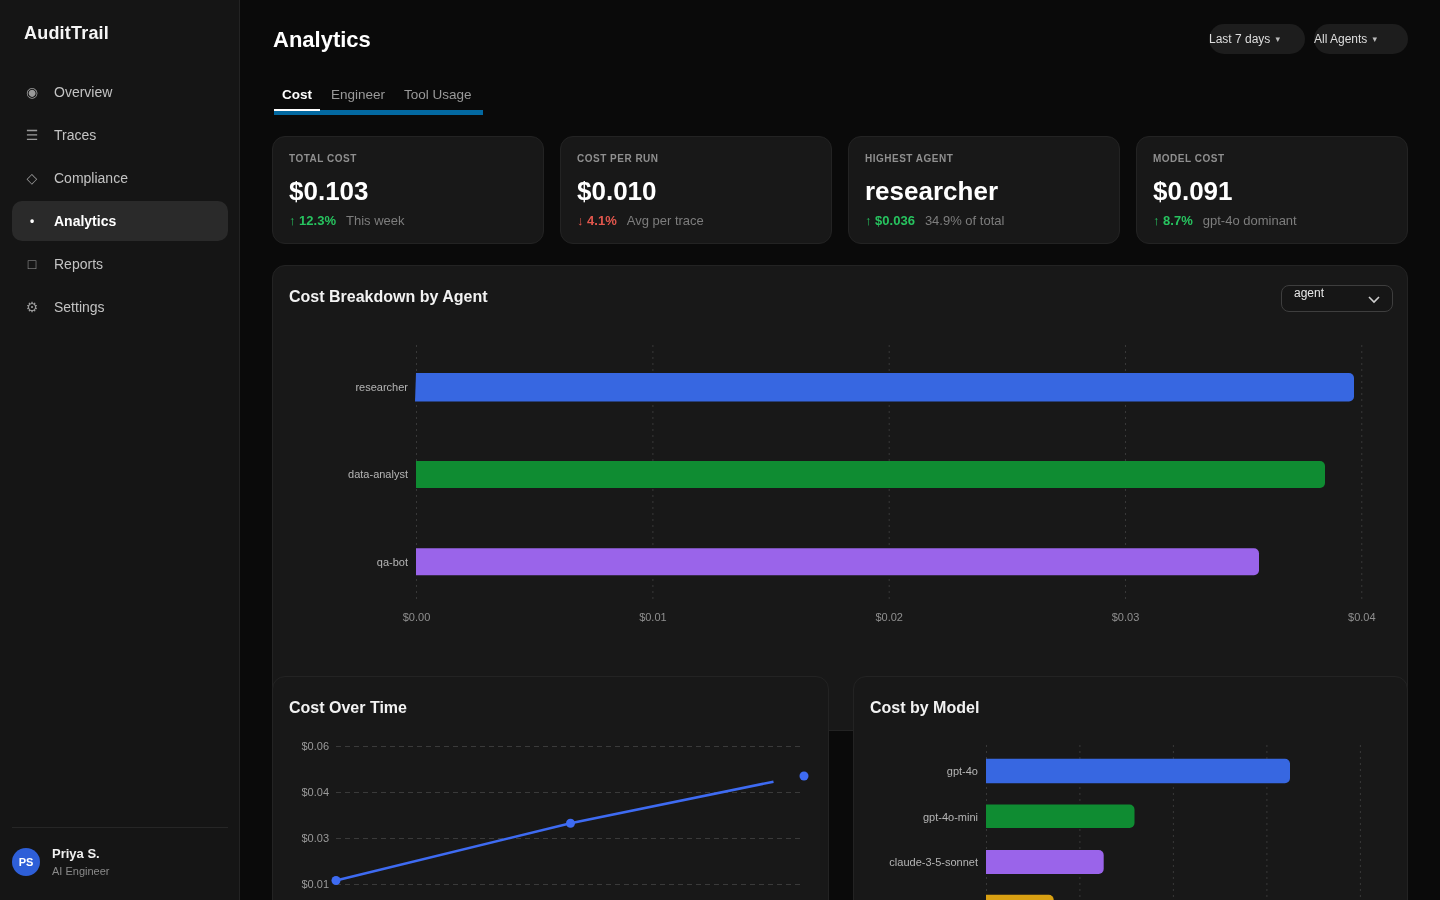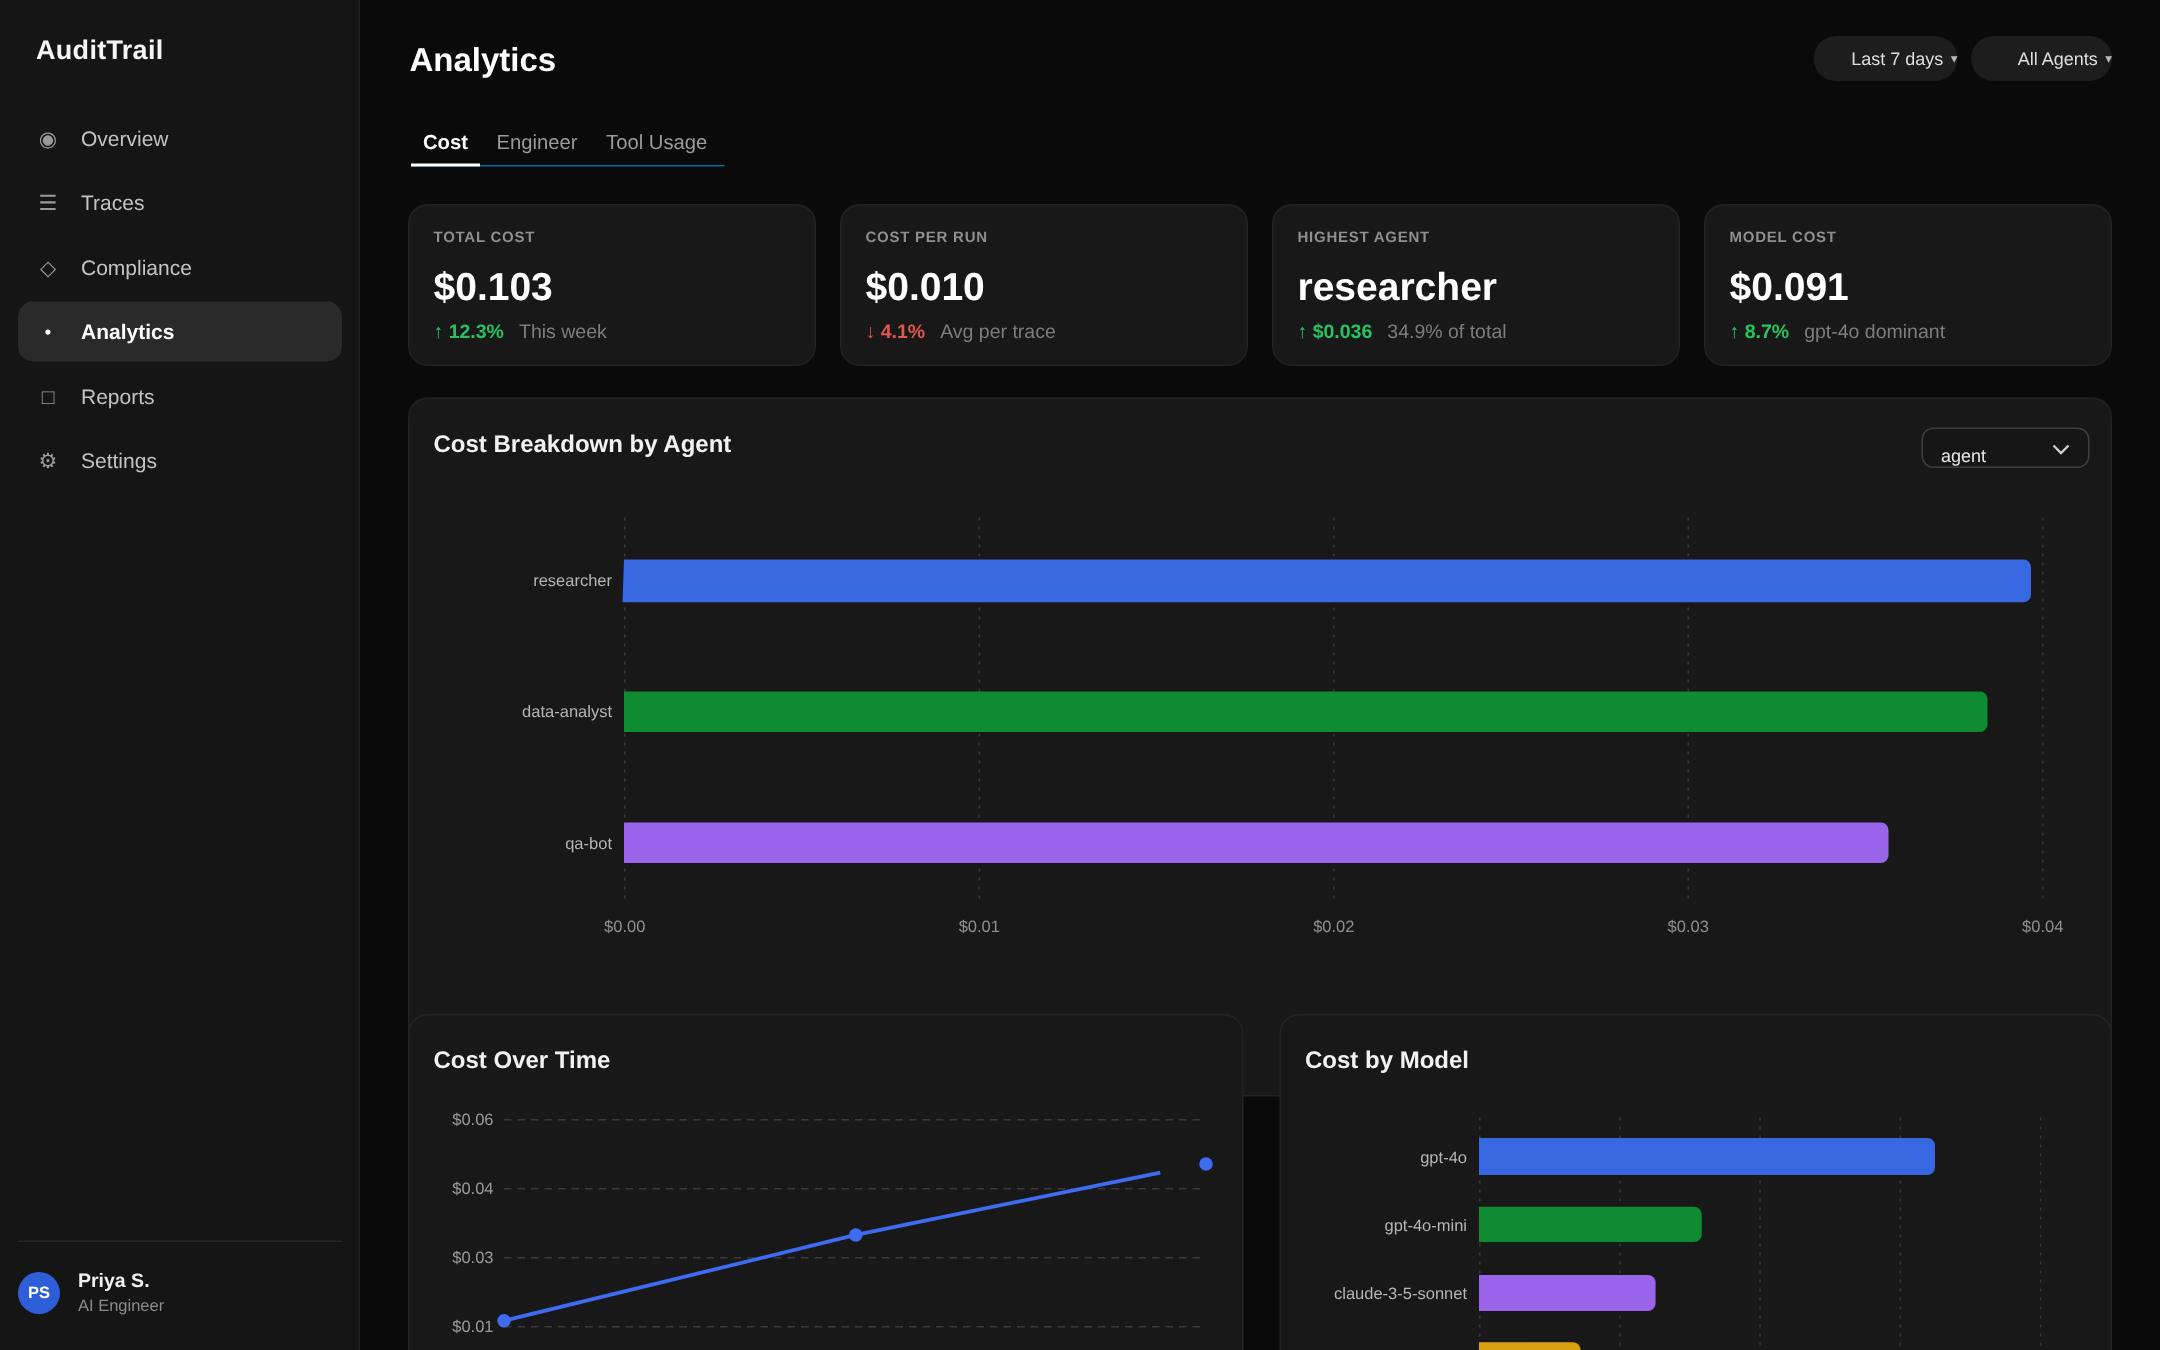--- a/index.html
+++ b/index.html
@@ -18,42 +18,42 @@
   .nav-item.active .ic { color:#ffffff; font-size:12px; }
   #sb-divider { position:absolute; left:12px; top:827px; width:216px; border-top:1px solid #262626; }
   #avatar { position:absolute; left:12px; top:848px; width:28px; height:28px; border-radius:50%;
     background:#2e5fd8; color:#fff; font-size:11px; font-weight:700; display:flex; align-items:center; justify-content:center; }
   #uname { position:absolute; left:52px; top:846px; font-size:13px; font-weight:700; color:#f0f0f0; }
   #urole { position:absolute; left:52px; top:865px; font-size:11px; color:#8a8a8a; }
 
   
   #title { position:absolute; left:273px; top:27px; font-size:22px; font-weight:700; color:#fff; }
   .pill { position:absolute; top:24px; height:30px; border-radius:15px; background:#1d1d1d;
-    color:#dedede; font-size:12px; display:flex; align-items:center; justify-content:flex-end; }
+    color:#dedede; font-size:12px; display:flex; align-items:center; justify-content:flex-start; }
   .pill .caret { font-size:9px; margin-left:5px; color:#bbb; }
 
   
-  #tabs { position:absolute; left:274px; top:87px; border-bottom:1px solid #0369a1; display:flex; }
+  #tabs { position:absolute; left:274px; top:87px; border-bottom:5px solid #0369a1; display:flex; }
   .tab { padding:0 8px 7px; font-size:13.5px; color:#9a9a9a; margin-right:3px; }
   .tab.active { color:#fff; font-weight:700; border-bottom:2px solid #fff; margin-bottom:-1px; }
 
   
   .card { position:absolute; background:#181818; border:1px solid #232323; border-radius:13px; }
   .stat { width:272px; height:108px; top:136px;text-align:center; }
   .stat .lbl { position:absolute; left:16px; top:16px; font-size:10px; font-weight:700; letter-spacing:.5px; color:#8f8f8f; }
   .stat .val { position:absolute; left:16px; top:39px; font-size:26px; font-weight:700; color:#fff; }
   .stat .delta { position:absolute; left:16px; top:76px; font-size:13px; display:flex; }
   .delta .up { color:#27c35f; font-weight:600; }
   .delta .down { color:#e2574d; font-weight:600; }
   .delta .sub { color:#7d7d7d; margin-left:10px; }
   .card .ctitle { position:absolute; left:16px; top:22px; font-size:16px; font-weight:700; color:#f2f2f2; }
 
   #bigcard { left:272px; top:265px; width:1136px; height:466px; }
   #select { position:absolute; left:1008px; top:19px; width:112px; height:27px; border:1px solid #3e3e3e;
-    border-radius:8px; background:#161616; color:#e8e8e8; font-size:12px; display:flex; align-items:flex-end; }
+    border-radius:8px; background:#161616; color:#e8e8e8; font-size:12px; display:flex; align-items:flex-start; }
   #select span { margin-left:12px; }
 
   #card-time { left:272px; top:676px; width:557px; height:380px; }
   #card-model { left:853px; top:676px; width:555px; height:380px; }
 
   svg text { font-family:"Liberation Sans", sans-serif; }
 </style>
 </head>
 <body>
 

